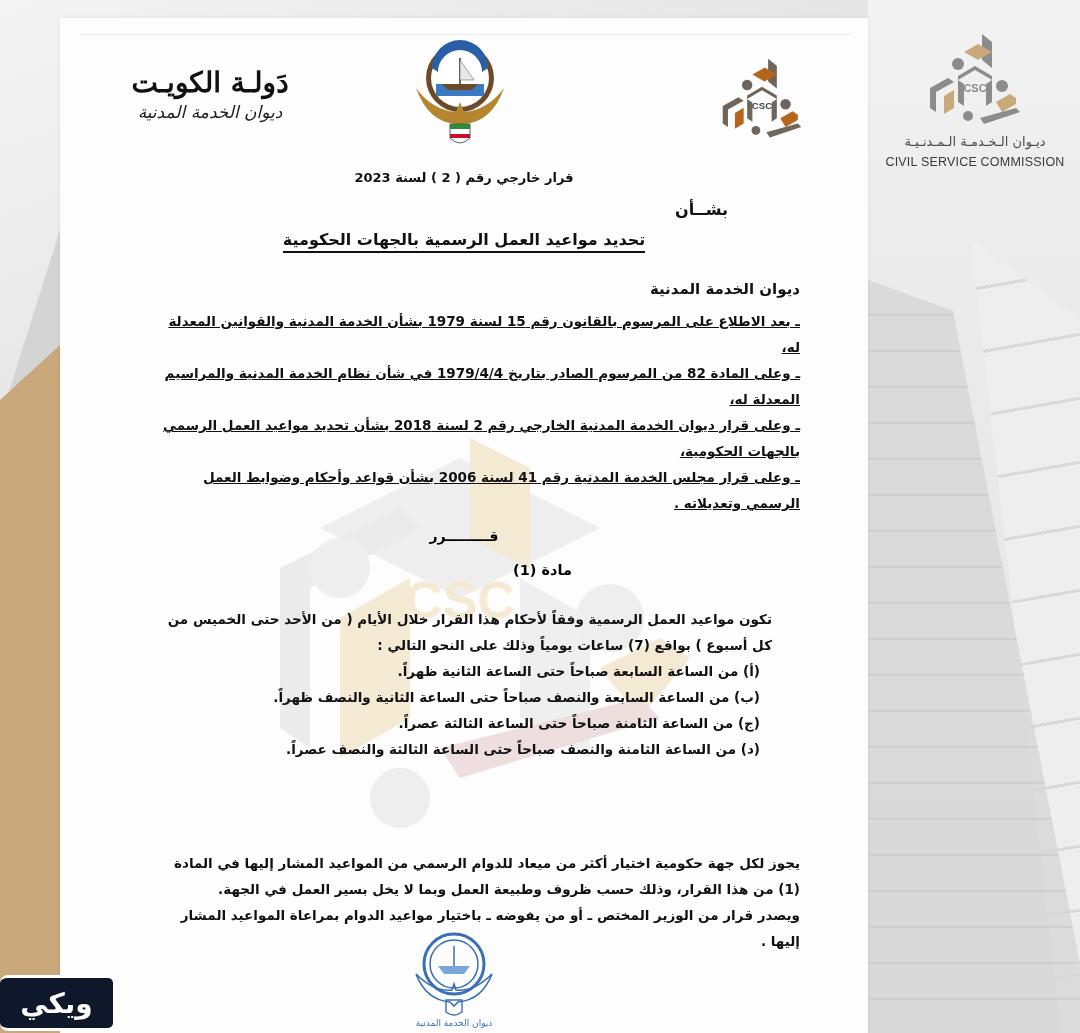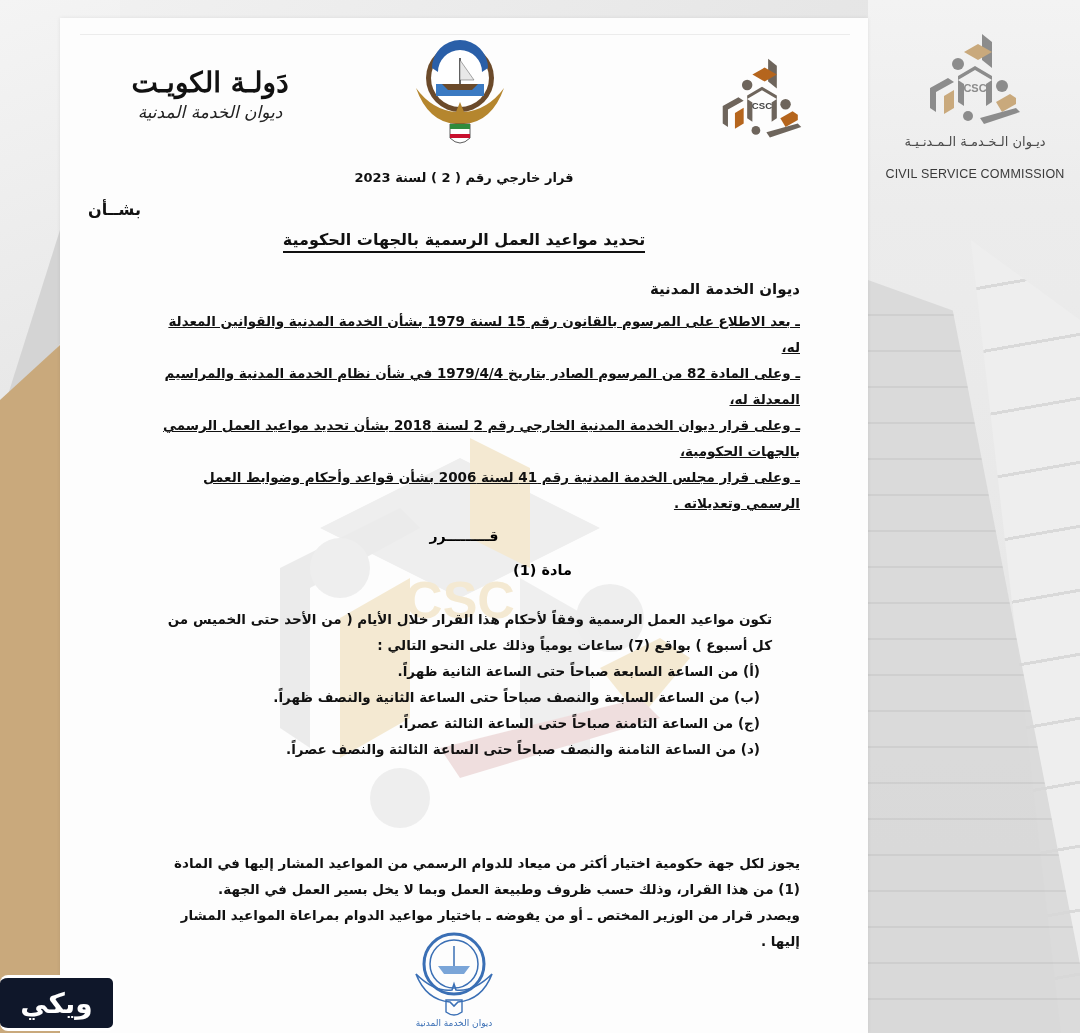--- a/index.html
+++ b/index.html
@@ -47,21 +47,21 @@
       position: absolute; left: 880px; top: 30px; width: 190px; height: 170px;
       text-align: center;
     }
     .brand-logo { display: block; margin: 0 auto; }
     .brand-ar {
       font-family: "DejaVu Sans", sans-serif; font-size: 13px; color: #4a4a4a;
       margin-top: 4px; direction: rtl; letter-spacing: 1px;
     }
     .brand-en {
       font-family: "Liberation Sans", sans-serif; font-size: 12.5px; color: #3a3a3a;
-      margin-top: 18px; letter-spacing: 0.2px;
+      margin-top: 6px; letter-spacing: 0.2px;
     }
 
     
     .page {
       position: absolute; left: 60px; top: 18px; width: 808px; height: 1015px;
       background: #fdfdfd;
       box-shadow: 0 0 4px rgba(0,0,0,0.08);
       overflow: hidden;
     }
     .page-topline {
@@ -80,21 +80,21 @@
     .hdr-emblem { position: absolute; left: 352px; top: 22px; }
     .hdr-csc { position: absolute; left: 654px; top: 36px; }
 
     
     .rtl { direction: rtl; unicode-bidi: plaintext; }
     .doc-text {
       position: absolute; color: #111; font-weight: bold;
       font-family: "DejaVu Sans", sans-serif;
     }
     .title1 { left: 0; width: 808px; top: 152px; text-align: center; font-size: 13px; }
-    .title2 { left: 0; width: 668px; top: 182px; text-align: left; font-size: 16px; letter-spacing: 1px; padding-left: 28px; }
+    .title2 { left: 0; width: 668px; top: 182px; text-align: right; font-size: 16px; letter-spacing: 1px; }
     .title3 { left: 0; width: 808px; top: 212px; text-align: center; font-size: 16px; }
     .title3 span { border-bottom: 2px solid #111; padding-bottom: 2px; }
 
     .block {
       position: absolute; left: 90px; width: 650px; direction: rtl; text-align: right;
       font-size: 13.5px; line-height: 26px; font-weight: bold; color: #111;
     }
     .issuer { top: 258px; font-size: 15px; }
     .preamble { top: 290px; }
     .preamble p { margin: 0; text-decoration: underline; }

